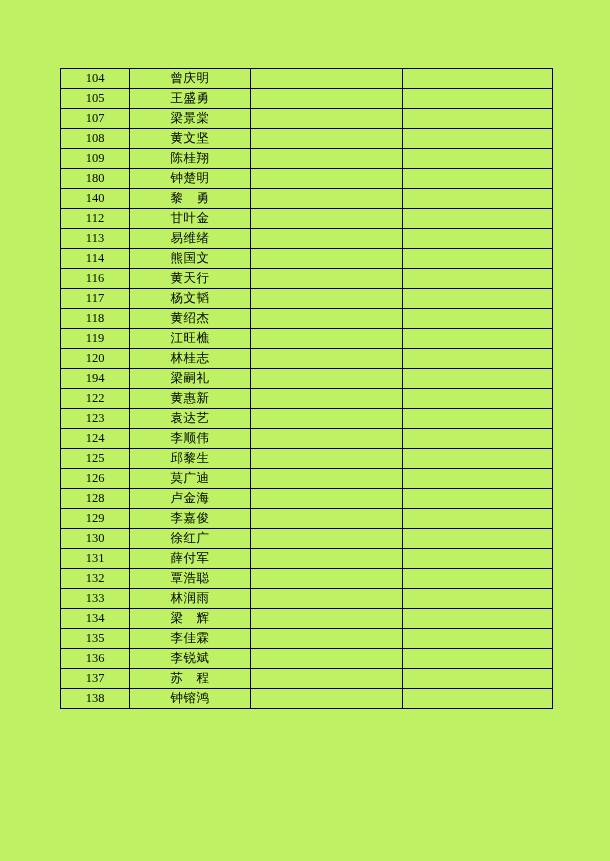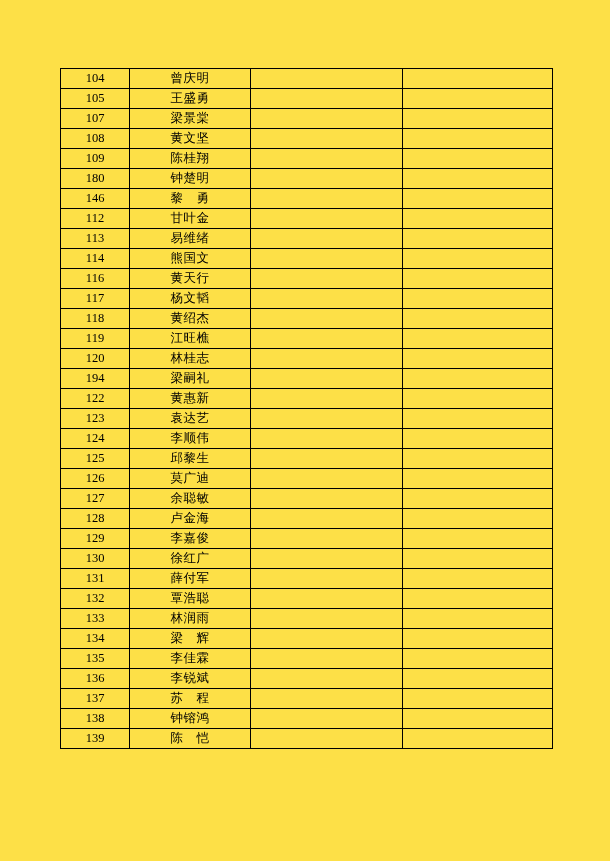--- a/index.html
+++ b/index.html
@@ -11,21 +11,21 @@
     width: 610px;
     height: 861px;
     font-family: "Liberation Serif", "DejaVu Serif", serif;
     color: #000000;
     overflow: hidden;
   }
   .page {
     position: relative;
     width: 610px;
     height: 861px;
-    background: #fde047;
+    background: #bef264;
     box-sizing: border-box;
   }
   .table-wrap {
     position: absolute;
     left: 60px;
     top: 68px;
     width: 490px;
   }
   table.roster {
     border-collapse: collapse;
@@ -98,21 +98,21 @@
             <td class="col-blank-a"></td>
             <td class="col-blank-b"></td>
           </tr>
           <tr>
             <td class="col-num">180</td>
             <td class="col-name">钟楚明</td>
             <td class="col-blank-a"></td>
             <td class="col-blank-b"></td>
           </tr>
           <tr>
-            <td class="col-num">146</td>
+            <td class="col-num">140</td>
             <td class="col-name">黎　勇</td>
             <td class="col-blank-a"></td>
             <td class="col-blank-b"></td>
           </tr>
           <tr>
             <td class="col-num">112</td>
             <td class="col-name">甘叶金</td>
             <td class="col-blank-a"></td>
             <td class="col-blank-b"></td>
           </tr>
@@ -188,26 +188,20 @@
             <td class="col-blank-a"></td>
             <td class="col-blank-b"></td>
           </tr>
           <tr>
             <td class="col-num">126</td>
             <td class="col-name">莫广迪</td>
             <td class="col-blank-a"></td>
             <td class="col-blank-b"></td>
           </tr>
           <tr>
-            <td class="col-num">127</td>
-            <td class="col-name">余聪敏</td>
-            <td class="col-blank-a"></td>
-            <td class="col-blank-b"></td>
-          </tr>
-          <tr>
             <td class="col-num">128</td>
             <td class="col-name">卢金海</td>
             <td class="col-blank-a"></td>
             <td class="col-blank-b"></td>
           </tr>
           <tr>
             <td class="col-num">129</td>
             <td class="col-name">李嘉俊</td>
             <td class="col-blank-a"></td>
             <td class="col-blank-b"></td>
@@ -256,25 +250,19 @@
           </tr>
           <tr>
             <td class="col-num">137</td>
             <td class="col-name">苏　程</td>
             <td class="col-blank-a"></td>
             <td class="col-blank-b"></td>
           </tr>
           <tr>
             <td class="col-num">138</td>
             <td class="col-name">钟镕鸿</td>
-            <td class="col-blank-a"></td>
-            <td class="col-blank-b"></td>
-          </tr>
-          <tr>
-            <td class="col-num">139</td>
-            <td class="col-name">陈　恺</td>
             <td class="col-blank-a"></td>
             <td class="col-blank-b"></td>
           </tr>
         </tbody>
     </table>
   </div>
 </div>
 
 </body></html>

